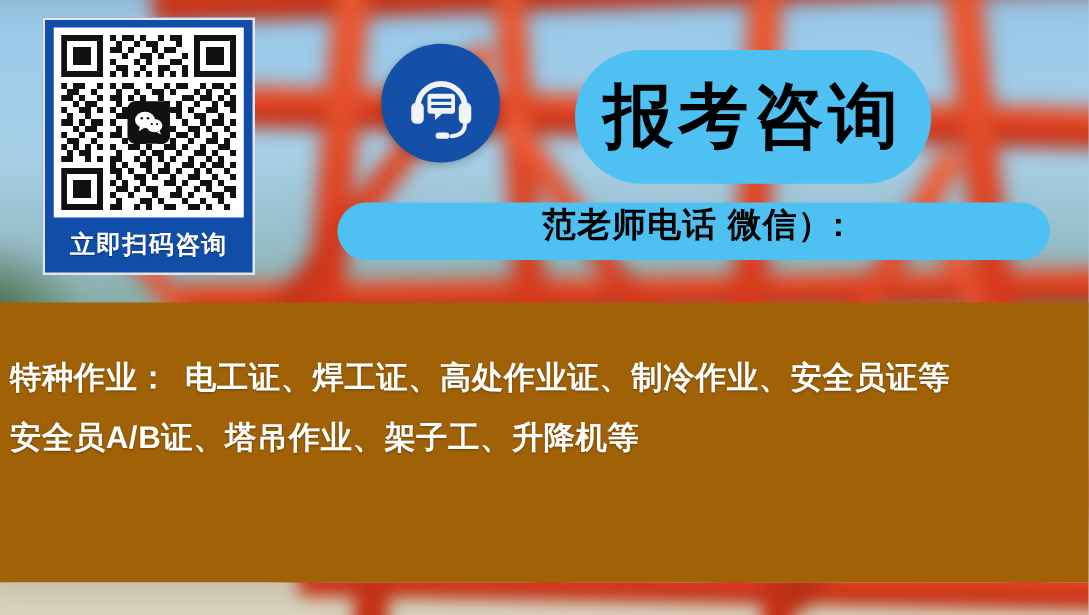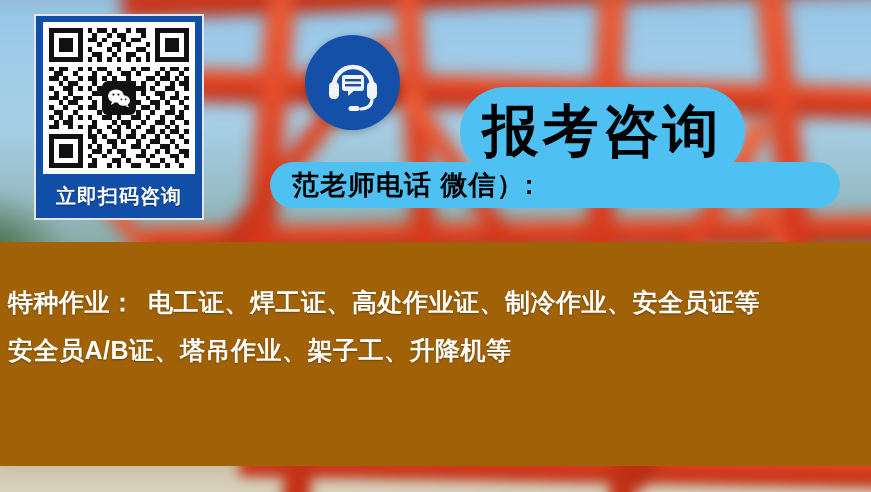--- a/index.html
+++ b/index.html
@@ -157,35 +157,35 @@
     align-items: center;
     justify-content: center;
     color: #000000;
     font-weight: bold;
     white-space: nowrap;
   }
   .pill-title {
     left: 460px;
     top: 40px;
     width: 285px;
-    height: 90px;
+    height: 107px;
     font-size: 56px;
     letter-spacing: 4px;
-    margin-top: 47px;
   }
   .pill-phone {
     left: 270px;
     top: 162px;
     width: 570px;
     height: 46px;
     font-size: 27px;
     padding: 0 22px;
     box-sizing: border-box;
     justify-content: flex-start;
     gap: 32px;
+    flex-direction: column;
   }
   .pill-phone .phone-label { letter-spacing: 1px; }
   .pill-phone .phone-number { letter-spacing: 1px; }
 
   
   .info-band {
     position: absolute;
     left: 0;
     top: 242px;
     width: 871px;

